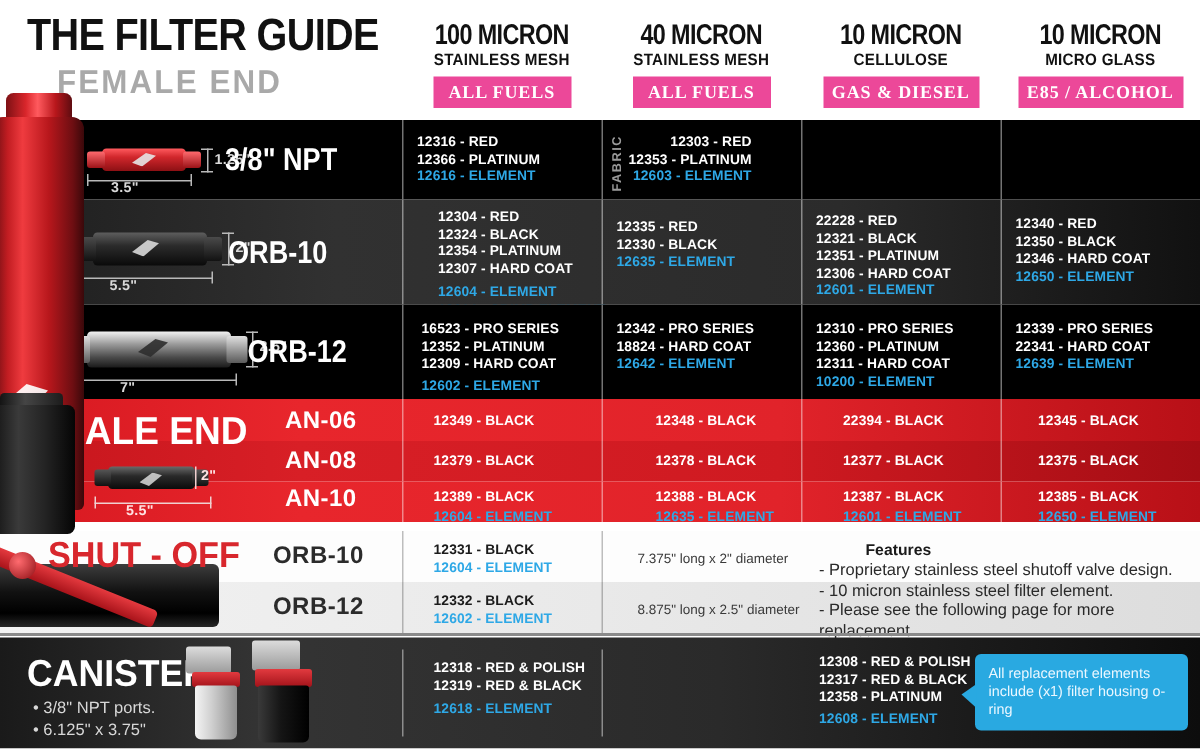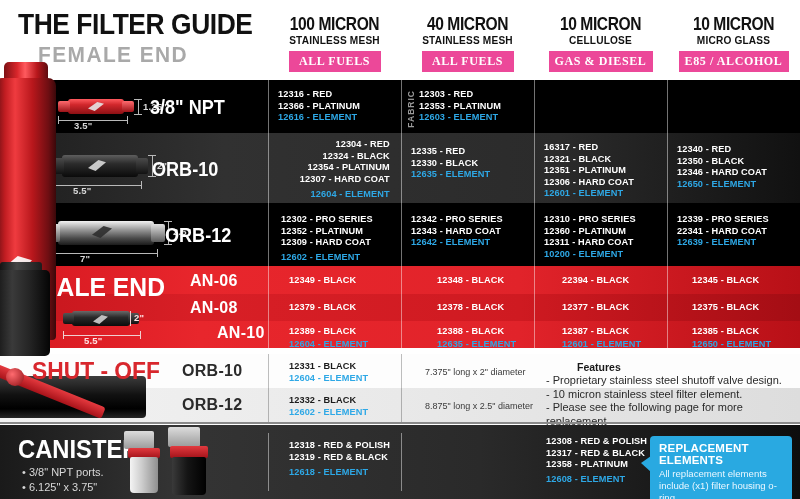--- a/index.html
+++ b/index.html
@@ -211,21 +211,21 @@
     <div class="dimtxt" style="left:143px; top:21px;">1.25"</div>
     <div class="rowlabel" style="left:150px; top:15px;">3/8" NPT</div>
 
     <div class="fabric" style="left:406px; top:10px;">FABRIC</div>
 
     <div class="cell" style="left:278px; top:9px;">
       <div class="pn">12316 - RED</div>
       <div class="pn">12366 - PLATINUM</div>
       <div class="pn el">12616 - ELEMENT</div>
     </div>
-    <div class="cell" style="left:419px; top:9px;">
+    <div class="cell" style="left:419px; top:9px;text-align:right;">
       <div class="pn">12303 - RED</div>
       <div class="pn">12353 - PLATINUM</div>
       <div class="pn el">12603 - ELEMENT</div>
     </div>
     <div class="cell" style="left:544px; top:9px;"></div>
     <div class="cell" style="left:677px; top:9px;"></div>
   </div>
 
   <div class="band dark1" style="top:133px; height:70px;">
     <div class="divider" style="left:268px;"></div>
@@ -242,35 +242,35 @@
       <div class="dimline" style="left:52px; top:48px; width:1px; height:8px;"></div>
       <div class="dimline" style="left:141px; top:48px; width:1px; height:8px;"></div>
       <div class="dimline" style="left:152px; top:22px; width:1px; height:22px;"></div>
       <div class="dimline" style="left:148px; top:22px; width:8px; height:1px;"></div>
       <div class="dimline" style="left:148px; top:43px; width:8px; height:1px;"></div>
     </div>
     <div class="dimtxt" style="left:73px; top:52px;">5.5"</div>
     <div class="dimtxt" style="left:157px; top:27px;">2"</div>
     <div class="rowlabel" style="left:152px; top:24px;">ORB-10</div>
 
-    <div class="cell" style="left:278px; top:6px;text-align:right;">
+    <div class="cell" style="left:292px; top:6px;">
       <div class="pn">12304 - RED</div>
       <div class="pn">12324 - BLACK</div>
       <div class="pn">12354 - PLATINUM</div>
       <div class="pn">12307 - HARD COAT</div>
       <div class="pn el" style="margin-top:4px;">12604 - ELEMENT</div>
       <div class="pn el">12614 - CRIMP ELEMENT</div>
     </div>
     <div class="cell" style="left:411px; top:13px;">
       <div class="pn">12335 - RED</div>
       <div class="pn">12330 - BLACK</div>
       <div class="pn el">12635 - ELEMENT</div>
     </div>
     <div class="cell" style="left:544px; top:9px;">
-      <div class="pn">16317 - RED</div>
+      <div class="pn">22228 - RED</div>
       <div class="pn">12321 - BLACK</div>
       <div class="pn">12351 - PLATINUM</div>
       <div class="pn">12306 - HARD COAT</div>
       <div class="pn el">12601 - ELEMENT</div>
     </div>
     <div class="cell" style="left:677px; top:11px;">
       <div class="pn">12340 - RED</div>
       <div class="pn">12350 - BLACK</div>
       <div class="pn">12346 - HARD COAT</div>
       <div class="pn el">12650 - ELEMENT</div>
@@ -293,28 +293,28 @@
       <div class="dimline" style="left:157px; top:46px; width:1px; height:8px;"></div>
       <div class="dimline" style="left:168px; top:18px; width:1px; height:24px;"></div>
       <div class="dimline" style="left:164px; top:18px; width:8px; height:1px;"></div>
       <div class="dimline" style="left:164px; top:41px; width:8px; height:1px;"></div>
     </div>
     <div class="dimtxt" style="left:80px; top:50px;">7"</div>
     <div class="dimtxt" style="left:173px; top:23px;">2.5"</div>
     <div class="rowlabel" style="left:165px; top:20px;">ORB-12</div>
 
     <div class="cell" style="left:281px; top:11px;">
-      <div class="pn">12302 - PRO SERIES</div>
+      <div class="pn">16523 - PRO SERIES</div>
       <div class="pn">12352 - PLATINUM</div>
       <div class="pn">12309 - HARD COAT</div>
       <div class="pn el" style="margin-top:3px;">12602 - ELEMENT</div>
     </div>
     <div class="cell" style="left:411px; top:11px;">
       <div class="pn">12342 - PRO SERIES</div>
-      <div class="pn">12343 - HARD COAT</div>
+      <div class="pn">18824 - HARD COAT</div>
       <div class="pn el">12642 - ELEMENT</div>
     </div>
     <div class="cell" style="left:544px; top:11px;">
       <div class="pn">12310 - PRO SERIES</div>
       <div class="pn">12360 - PLATINUM</div>
       <div class="pn">12311 - HARD COAT</div>
       <div class="pn el">10200 - ELEMENT</div>
     </div>
     <div class="cell" style="left:677px; top:11px;">
       <div class="pn">12339 - PRO SERIES</div>
@@ -345,21 +345,21 @@
     <div class="pn" style="position:absolute; left:437px; top:8px;">12378 - BLACK</div>
     <div class="pn" style="position:absolute; left:562px; top:8px;">12377 - BLACK</div>
     <div class="pn" style="position:absolute; left:692px; top:8px;">12375 - BLACK</div>
   </div>
 
   <div class="band redA" style="top:321px; height:27px;">
     <div class="divider" style="left:268px;"></div>
     <div class="divider" style="left:401px;"></div>
     <div class="divider" style="left:534px;"></div>
     <div class="divider" style="left:667px;"></div>
-    <div class="an-label" style="left:190px; top:3px;margin-left:27px;">AN-10</div>
+    <div class="an-label" style="left:190px; top:3px;">AN-10</div>
     <div class="pn" style="position:absolute; left:289px; top:5px;">12389 - BLACK</div>
     <div class="pn" style="position:absolute; left:437px; top:5px;">12388 - BLACK</div>
     <div class="pn" style="position:absolute; left:562px; top:5px;">12387 - BLACK</div>
     <div class="pn" style="position:absolute; left:692px; top:5px;">12385 - BLACK</div>
     <div class="pn el" style="position:absolute; left:289px; top:18px;">12604 - ELEMENT</div>
     <div class="pn el" style="position:absolute; left:437px; top:18px;">12635 - ELEMENT</div>
     <div class="pn el" style="position:absolute; left:562px; top:18px;">12601 - ELEMENT</div>
     <div class="pn el" style="position:absolute; left:692px; top:18px;">12650 - ELEMENT</div>
   </div>
 
@@ -438,21 +438,20 @@
     </div>
 
     <div class="cell" style="left:546px; top:11px;">
       <div class="pn">12308 - RED &amp; POLISH</div>
       <div class="pn">12317 - RED &amp; BLACK</div>
       <div class="pn">12358 - PLATINUM</div>
       <div class="pn el" style="margin-top:3px;">12608 - ELEMENT</div>
     </div>
 
     <div class="callout" style="left:650px; top:11px; width:142px;">
-      <span class="ct">REPLACEMENT ELEMENTS</span>
       <span class="cb" style="white-space:pre-line;">All replacement elements
 include (x1) filter housing o-ring</span>
     </div>
   </div>
 
   <div class="big-can-cap"></div>
   <div class="big-can">
     <div class="big-can-logo"></div>
   </div>
   <div class="male-art-hex"></div>

